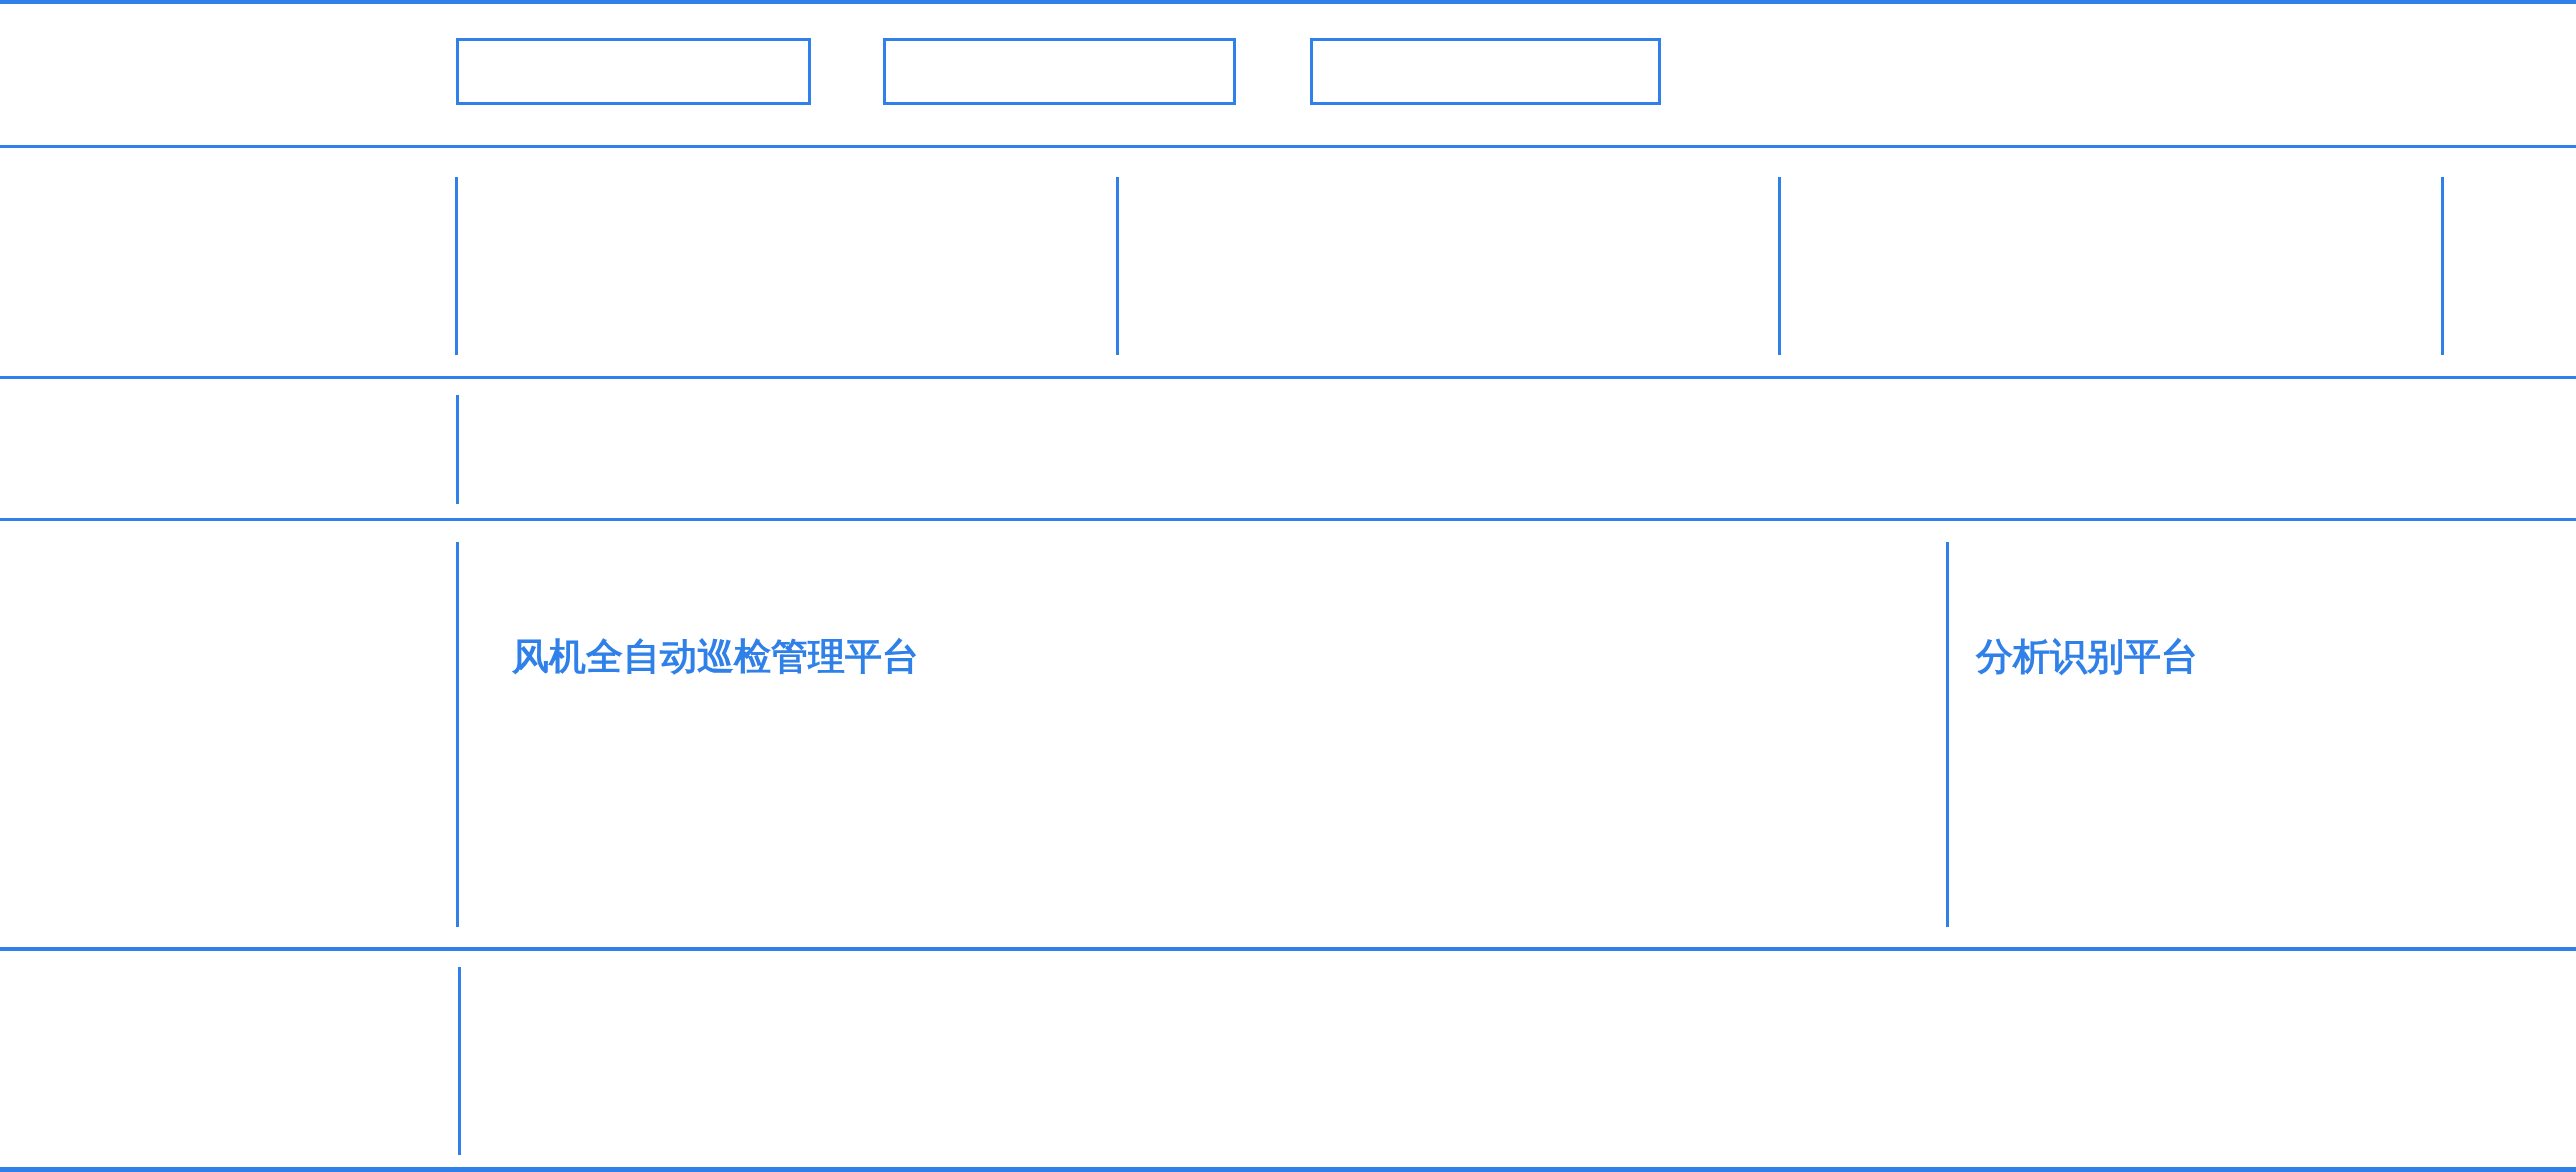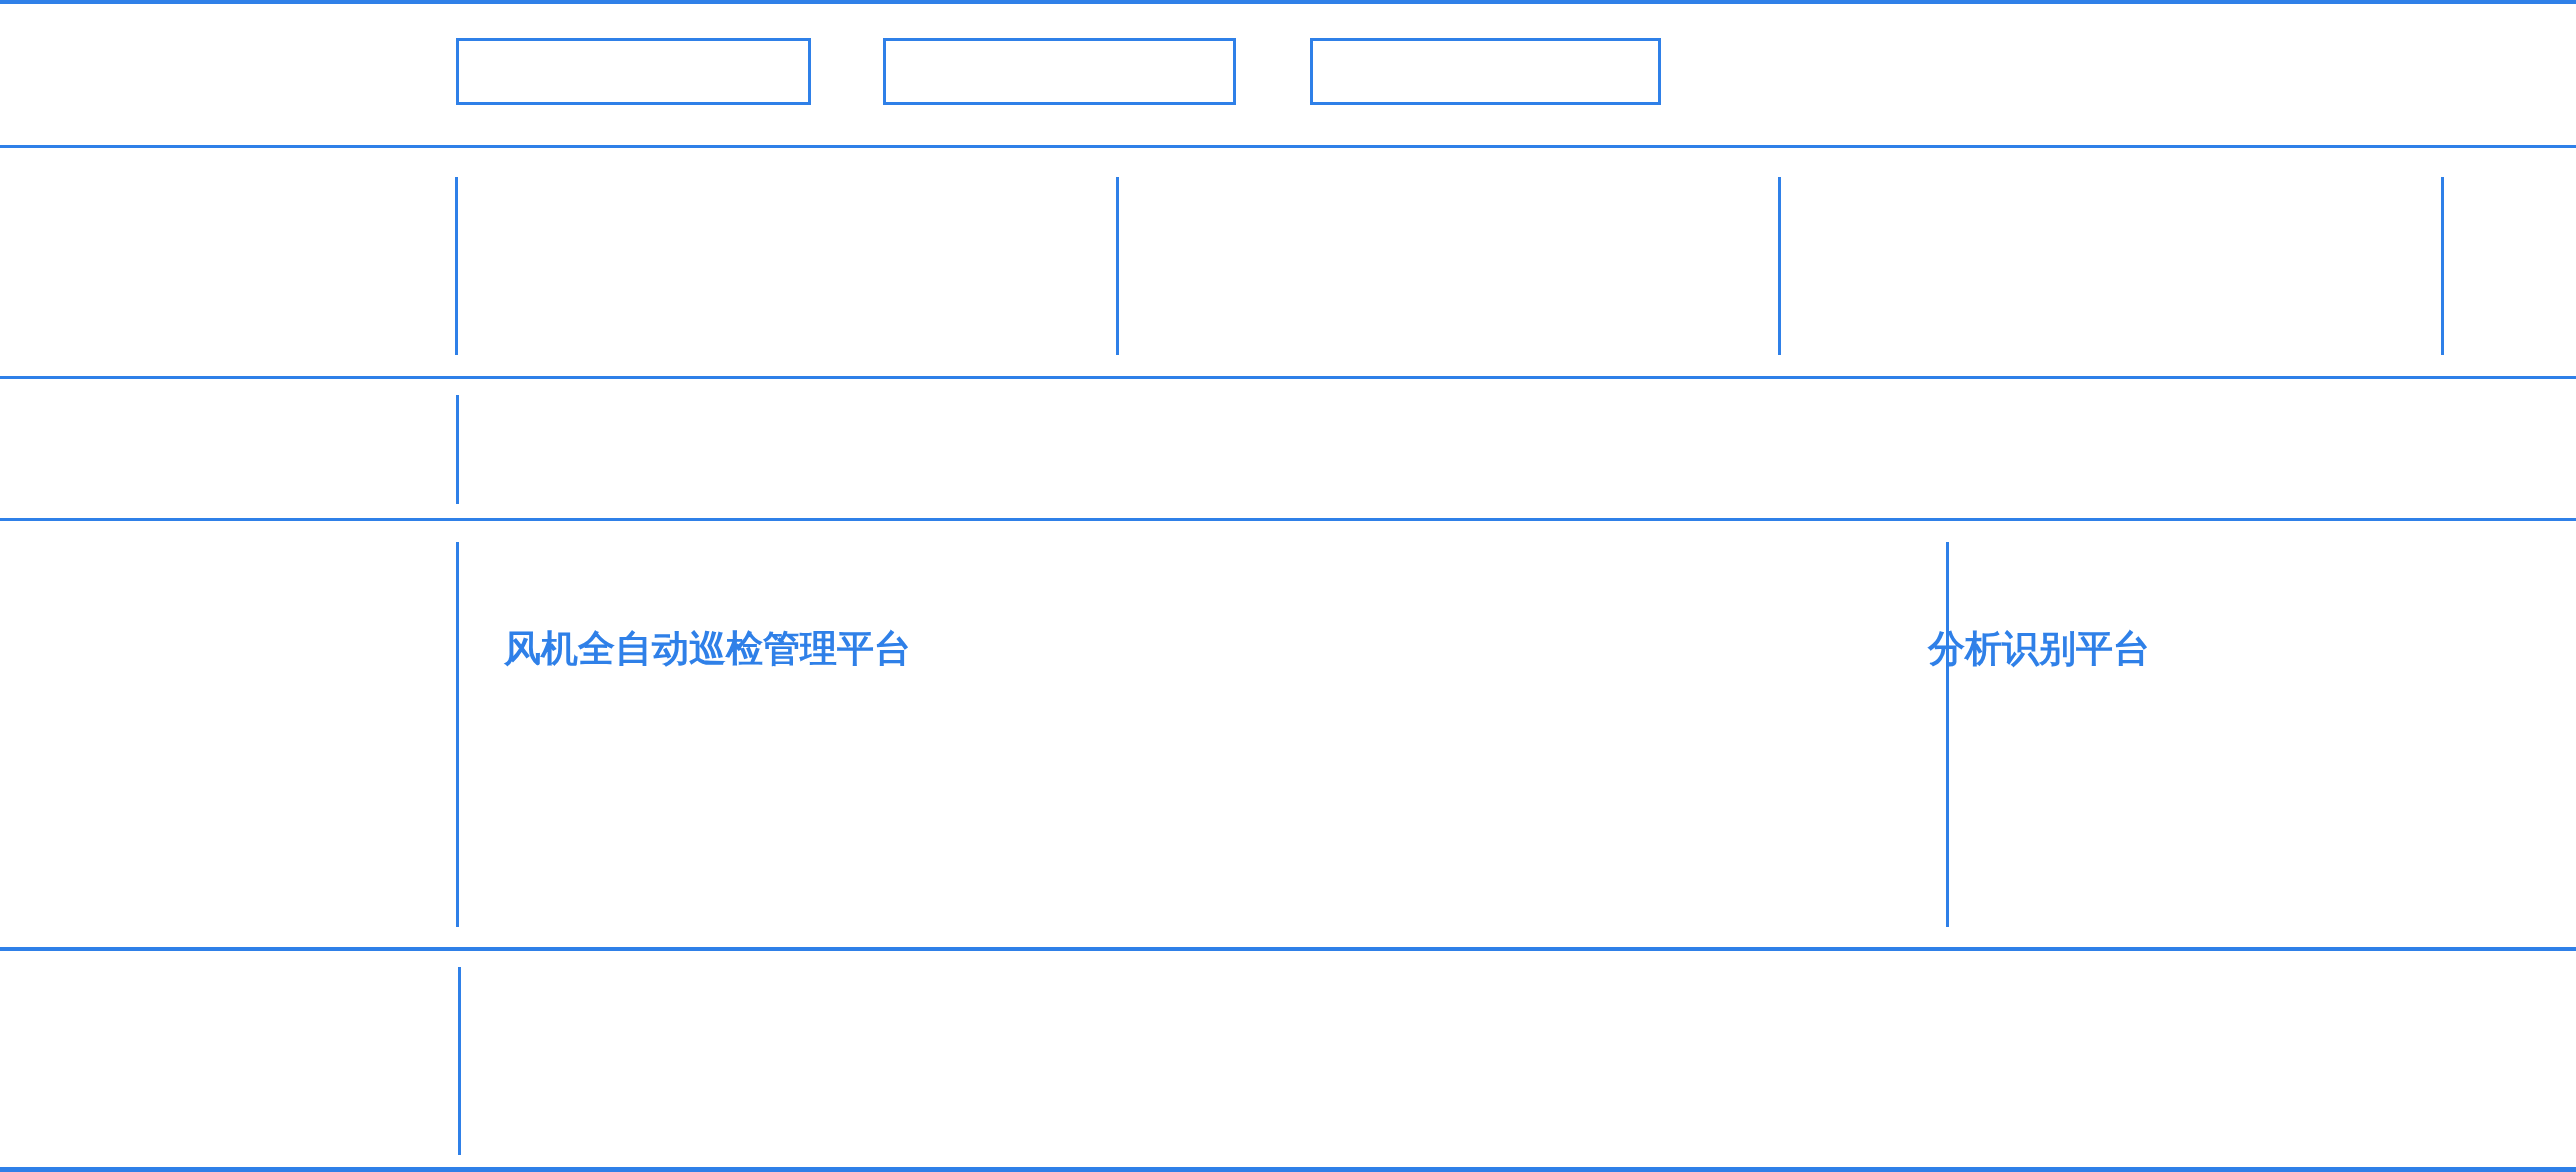--- a/index.html
+++ b/index.html
@@ -29,21 +29,21 @@
   .nav-box {
     position: absolute;
     top: 38px;
     height: 67px;
     border: 3.1px solid #2f80e8;
     background: #ffffff;
     box-sizing: border-box;
   }
   .platform-title {
     position: absolute;
-    margin: 4px;
+    margin: 12px;
     top: 625px;
     height: 39px;
     line-height: 39px;
     font-size: 37px;
     font-weight: bold;
     color: #2f80e8;
     white-space: nowrap;
   }
 </style>
 </head>
@@ -74,21 +74,21 @@
 
   <div class="vseg" style="left:456px; top:395px; height:109px;"></div>
 
   <div class="hline" style="top:518px; height:3.1px;"></div>
 
   <div class="vseg" style="left:456px;  top:542px; height:385px;"></div>
   <div class="vseg" style="left:1946px; top:542px; height:385px;"></div>
 
   <h2 class="platform-title" style="left:500px;">风机全自动巡检管理平台</h2>
 
-  <h2 class="platform-title" style="left:1924px;">分析识别平台</h2>
+  <h2 class="platform-title" style="left:1964px;">分析识别平台</h2>
 
   <div class="hline" style="top:947px; height:3.6px;"></div>
 
   <div class="vseg" style="left:458px; top:967px; height:188px;"></div>
 
   <div class="hline" style="top:1167px; height:5.2px;"></div>
 
 </div>
 
 

